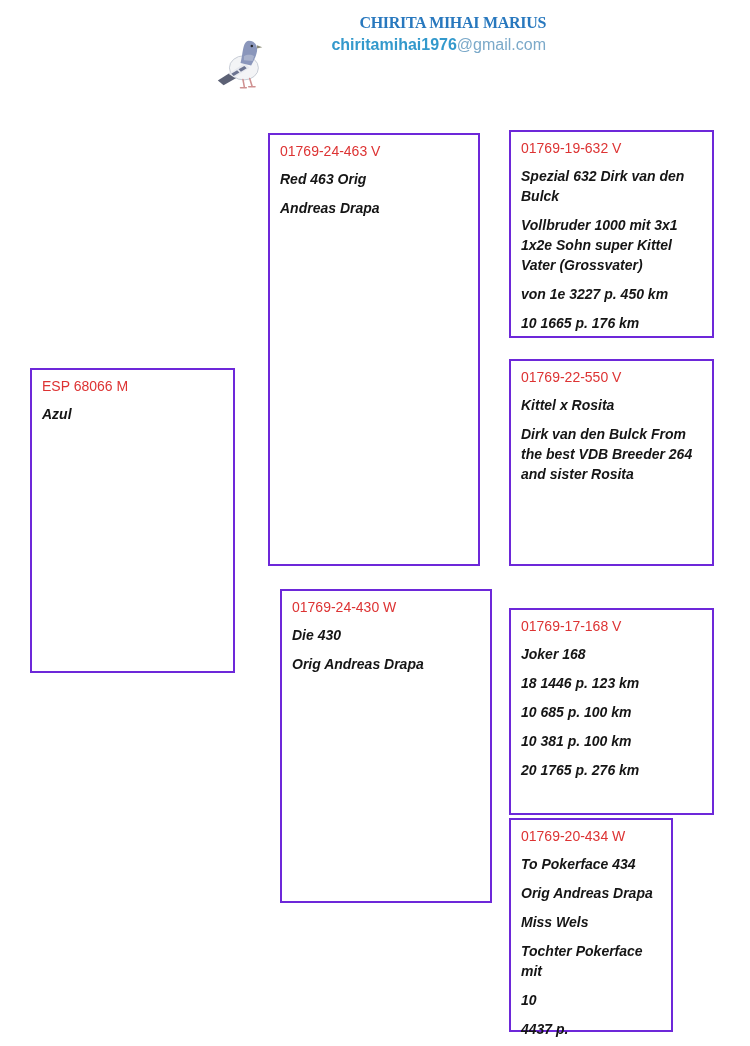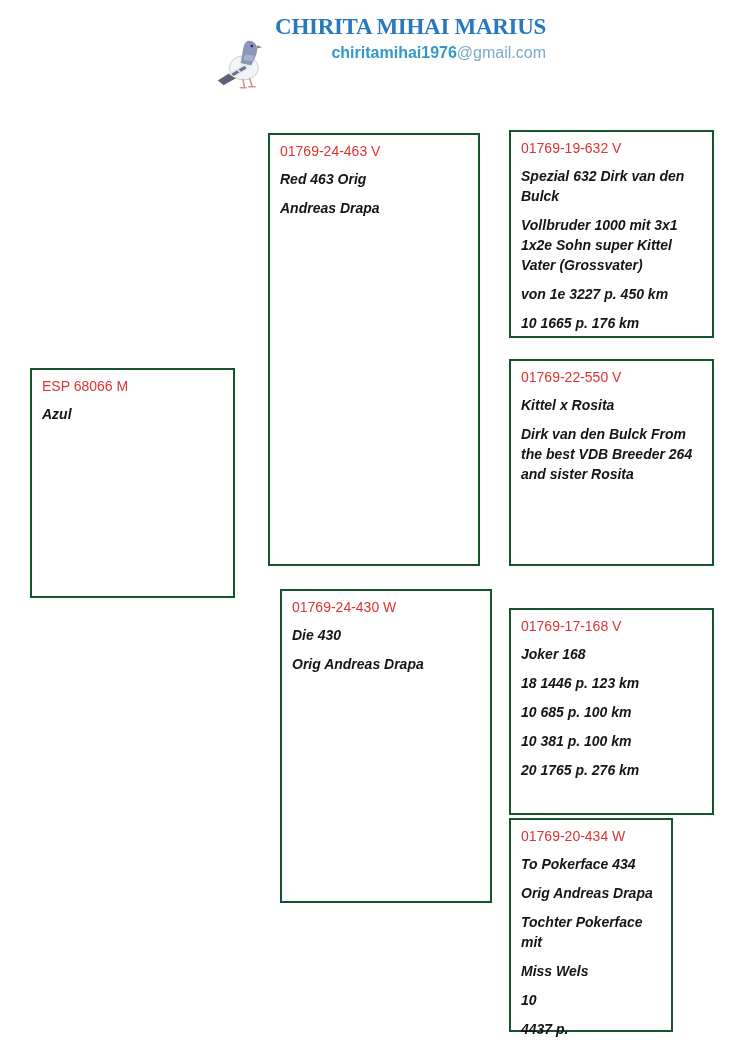--- a/index.html
+++ b/index.html
@@ -14,21 +14,21 @@
   .header-text{
     position:absolute;
     top:14px;
     right:204px;
     text-align:right;
     line-height:1.15;
   }
   .breeder-name{
     font-family:"Liberation Serif", serif;
     font-weight:bold;
-    font-size:23px;
+    font-size:16px;
     letter-spacing:-0.3px;
     color:#2878be;
     white-space:nowrap;
   }
   .breeder-phone{
     margin-top:7px;
     font-size:16px;
     color:#4aa3d8;
   }
   .breeder-email{
@@ -39,39 +39,39 @@
   .email-domain{font-weight:normal;color:#7ba9c9;}
   .pigeon-logo{
     position:absolute;
     left:212px;top:30px;
     width:58px;height:68px;
   }
   
   .box{
     position:absolute;
     box-sizing:border-box;
-    border:2px solid #14532d;
+    border:2px solid #6d28d9;
     background:#ffffff;
     padding:8px 10px;
   }
   .ring{
     color:#dd3333;
     font-size:14px;
     margin-bottom:10px;
     white-space:nowrap;
   }
   .line{
     font-size:14px;
     font-weight:bold;
     font-style:italic;
     color:#151515;
     line-height:20px;
     margin-bottom:9px;
   }
-  .box-esp      {left:30px;  top:368px; width:205px; height:230px;}
+  .box-esp      {left:30px;  top:368px; width:205px; height:305px;}
   .box-mid-top  {left:268px; top:133px; width:212px; height:433px;}
   .box-mid-bot  {left:280px; top:589px; width:212px; height:314px;}
   .box-r1       {left:509px; top:130px; width:205px; height:208px;}
   .box-r2       {left:509px; top:359px; width:205px; height:207px;}
   .box-r3       {left:509px; top:608px; width:205px; height:207px;}
   .box-r4       {left:509px; top:818px; width:164px; height:214px;}
 </style>
 </head>
 <body>
 
@@ -147,21 +147,21 @@
         <div class="line">10 381 p. 100 km</div>
         <div class="line">20 1765 p. 276 km</div>
       </div>
   </div>
 
   <div class="box box-r4">
     <div class="ring">01769-20-434 W</div>
     <div class="lines">
         <div class="line">To Pokerface 434</div>
         <div class="line">Orig Andreas Drapa</div>
+        <div class="line">Miss Wels</div>
         <div class="line">Tochter Pokerface mit</div>
-        <div class="line">Miss Wels</div>
         <div class="line">10</div>
         <div class="line">4437 p.</div>
         <div class="line">324 km</div>
       </div>
   </div>
 
 </div>
 
 </body></html>

